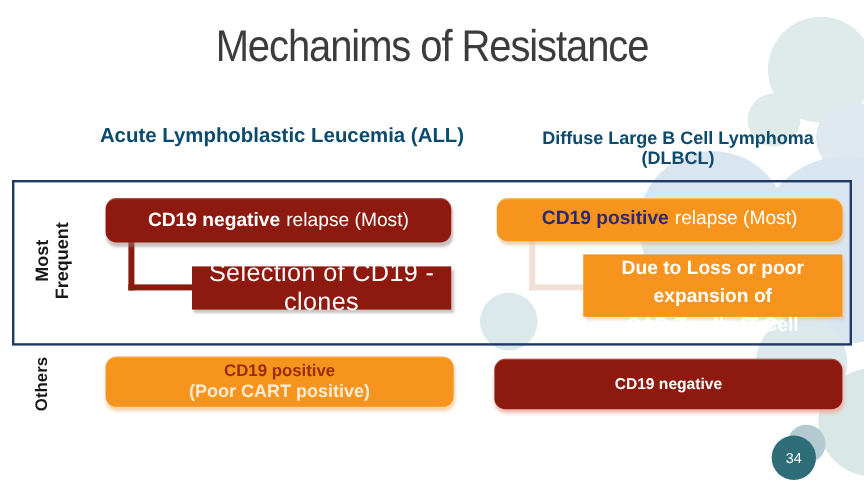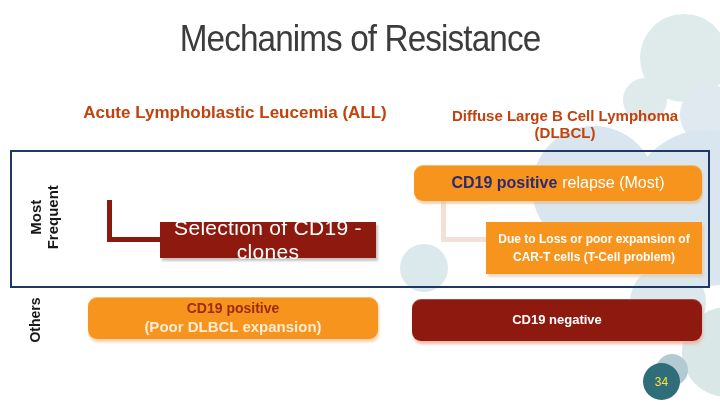--- a/index.html
+++ b/index.html
@@ -20,21 +20,21 @@
   .c8{left:400px;top:244px;width:48px;height:48px;}
   .c5{left:630px;top:264px;width:76px;height:76px;}
   .c6{left:682px;top:307px;width:90px;height:90px;background:#d9e7e7;}
 
   .title{
     position:absolute;left:0;top:18px;width:720px;margin:0;
     text-align:center;font-size:37px;font-weight:400;color:#3c3c3c;
     letter-spacing:-1px;transform:scaleX(.9);z-index:2;
   }
   .col-header{
-    position:absolute;z-index:2;font-weight:bold;color:#c2410c;text-align:center;
+    position:absolute;z-index:2;font-weight:bold;color:#0c4a6e;text-align:center;
   }
   .hdr-left{left:35px;top:103px;width:400px;font-size:17px;}
   .hdr-right{left:420px;top:107px;width:290px;font-size:15px;}
 
   .frame{
     position:absolute;left:10px;top:150px;width:696px;height:134px;
     border:2px solid #1f3864;background:transparent;z-index:1;
   }
 
   .rot-label{
@@ -53,21 +53,21 @@
   .orange{background:#f7941d;color:#fff;box-shadow:1px 3px 2px rgba(225,185,130,.6), inset 0 1px 0 rgba(255,255,255,.35);}
   .rounded{border-radius:9px;}
 
   .boxL1{left:88px;top:165px;width:288px;height:37px;font-size:16px;}
   .boxL2{left:160px;top:222px;width:216px;height:36px;font-size:21px;letter-spacing:.3px;box-shadow:2px 3px 2px rgba(150,140,135,.5);}
   .boxL3{left:88px;top:297px;width:290px;height:42px;line-height:1.32;box-shadow:1px 3px 3px rgba(242,200,150,.85), inset 0 1px 0 rgba(255,255,255,.35);}
   .boxL3 .ln1{font-size:14px;font-weight:bold;color:#9c2b10;}
   .boxL3 .ln2{font-size:15px;font-weight:bold;color:#fcecd4;}
 
   .boxR1{left:414px;top:165px;width:288px;height:36px;font-size:16px;}
-  .boxR2{left:486px;top:222px;width:216px;height:52px;font-size:12px;font-weight:bold;line-height:1.5;box-shadow:2px 3px 2px rgba(225,195,160,.6);}
+  .boxR2{left:486px;top:212px;width:216px;height:52px;font-size:16px;font-weight:bold;line-height:1.5;box-shadow:2px 3px 2px rgba(225,195,160,.6);justify-content:space-between;}
   .boxR3{left:412px;top:299px;width:290px;height:42px;line-height:1.35;box-shadow:1px 3px 3px rgba(238,170,155,.85), inset 0 1px 0 rgba(255,255,255,.22);}
   .boxR3 .ln1{font-size:13px;font-weight:bold;}
   .boxR3 .ln2{font-size:14px;font-weight:bold;}
 
   .hl-white{font-weight:bold;color:#fff;}
   .hl-navy{font-weight:bold;color:#2b2a70;}
   .rest{margin-left:5px;font-weight:normal;color:#fff;}
 
   .conn{position:absolute;z-index:2;}
   .conn-maroon{background:#8a1a10;}
@@ -76,21 +76,21 @@
   .connL-h{left:107px;top:237px;width:53px;height:5px;}
   .connR-v{left:441px;top:200px;width:5px;height:42px;}
   .connR-h{left:441px;top:237px;width:45px;height:5px;}
 
   .badge-halo{
     position:absolute;left:656px;top:354px;width:32px;height:32px;border-radius:50%;
     background:#b3cad3;z-index:3;
   }
   .badge{
     position:absolute;left:643px;top:363px;width:37px;height:37px;border-radius:50%;
-    background:#2f6e78;color:#fde047;font-size:12px;display:flex;align-items:center;
+    background:#2f6e78;color:#ffffff;font-size:12px;display:flex;align-items:center;
     justify-content:center;z-index:4;
   }
 </style>
 </head>
 <body>
 
 <div id="stage">
 
   <div class="circ c-teal c1"></div>
   <div class="circ c-teal c2"></div>
@@ -116,24 +116,29 @@
   </div>
   <div class="rot-label lbl-others">
     <div class="rot">Others</div>
   </div>
 
   <div class="conn conn-maroon connL-v"></div>
   <div class="conn conn-maroon connL-h"></div>
   <div class="conn conn-cream connR-v"></div>
   <div class="conn conn-cream connR-h"></div>
 
+  <div class="node maroon rounded boxL1">
+    <div>
+      <span class="hl-white">CD19 negative</span><span class="rest">relapse (Most)</span>
+    </div>
+  </div>
   <div class="node maroon boxL2">Selection of CD19 - clones</div>
   <div class="node orange rounded boxL3">
     <div class="ln1">CD19 positive</div>
-    <div class="ln2">(Poor DLBCL expansion)</div>
+    <div class="ln2">(Poor CART positive)</div>
   </div>
 
   <div class="node orange rounded boxR1">
     <div>
       <span class="hl-navy">CD19 positive</span><span class="rest">relapse (Most)</span>
     </div>
   </div>
   <div class="node orange boxR2">
     <div>Due to Loss or poor expansion of</div>
     <div>CAR-T cells (T-Cell problem)</div>

